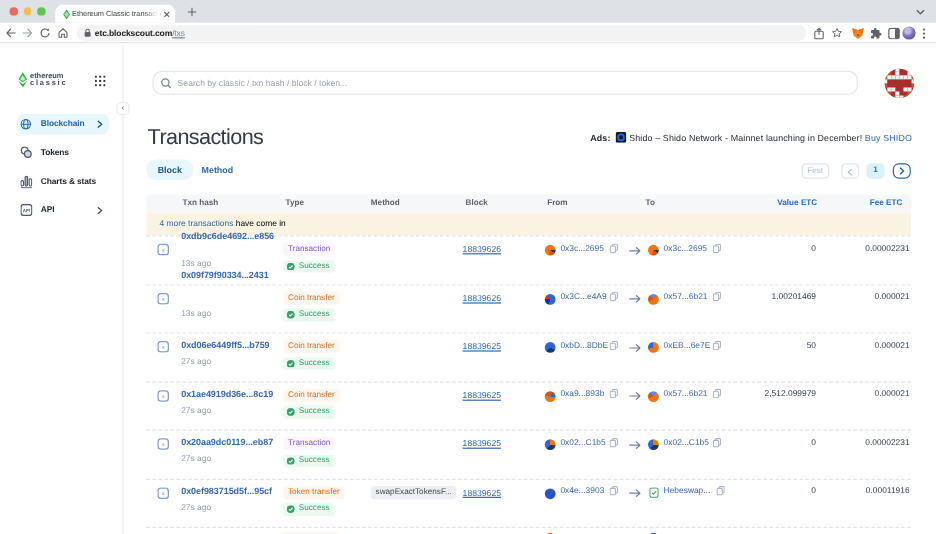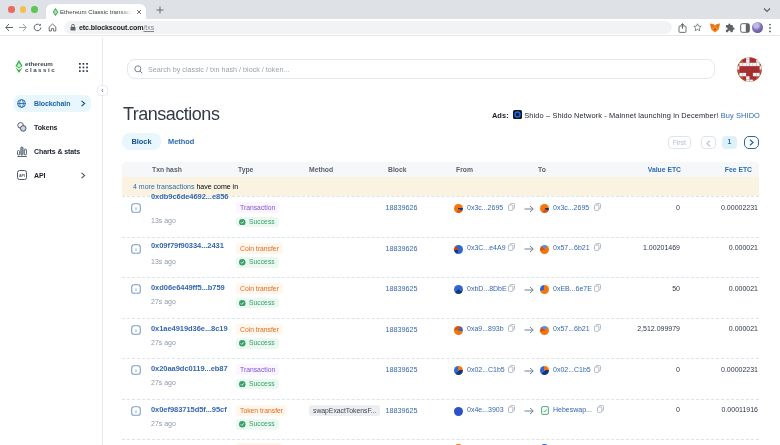--- a/index.html
+++ b/index.html
@@ -34,21 +34,21 @@
 #alert{position:absolute;left:122px;top:176.5px;width:637px;height:19px;background:#faf3e2;font-size:7px;line-height:19px;}
 .rowsep{position:absolute;left:122px;width:637px;border-top:1px dashed #dde3ec;height:0;}
 .hash{position:absolute;font-size:7.5px;font-weight:700;color:#3567b1;white-space:nowrap;letter-spacing:-0.05px;}
 .ago{position:absolute;font-size:7px;color:#8f99a8;}
 .badge{position:absolute;height:11px;border-radius:3px;font-size:6.8px;line-height:11px;padding:0 4px;white-space:nowrap;}
 .b-purple{background:#faf5ff;color:#805ad5;}
 .b-orange{background:#fff7ed;color:#dd6b20;}
 .b-gray{background:#eceef2;color:#3f4654;}
 .succ{position:absolute;height:10.5px;border-radius:3px;background:#ecf9f1;color:#38a169;font-size:6.8px;line-height:10.5px;padding:0 4px 0 13px;}
 .succ svg{position:absolute;left:3px;top:2px;}
-.blk{position:absolute;font-size:7.2px;color:#3567b1;}
+.blk{position:absolute;font-size:7.2px;color:#3567b1;text-decoration:underline;}
 .addr{position:absolute;font-size:7px;color:#3567b1;white-space:nowrap;}
 .num{position:absolute;font-size:7px;color:#2d3748;text-align:right;white-space:nowrap;}
 .ident{position:absolute;width:9px;height:9px;border-radius:50%;}
 .cpy{position:absolute;width:7px;height:8px;}
 .cpy svg,.txico svg,div.abs>svg{display:block;}
 .txico{position:absolute;width:10px;height:10px;}
 </style>
 </head>
 <body>
 
@@ -301,21 +301,21 @@
     </div>
     <div class="num" style="left:580px;top:203.5px;width:100px;">0</div>
     <div class="num" style="left:658px;top:203.5px;width:100px;">0.00002231</div>
     <div class="rowsep" style="top:236.5px"></div>
     <div class="txico" style="left:131px;top:243.5px">
       <svg width="10" height="10" viewBox="0 0 10 10">
         <rect x="0.7" y="0.7" width="8.6" height="8.6" rx="2.4" stroke="#7f9fc7" stroke-width="1.1" fill="none"></rect>
         <rect x="4.1" y="4.3" width="1.8" height="2.6" rx="0.6" fill="#b9cce4"></rect>
       </svg>
     </div>
-    <div class="hash" style="left:151px;top:241px">0x09f79f90334...2431</div>
+    <div class="hash" style="left:151px;top:225px">0x09f79f90334...2431</div>
     <div class="ago" style="left:151px;top:257.5px">13s ago</div>
     <div class="badge b-orange" style="left:236px;top:242.5px">Coin transfer</div>
     <div class="succ" style="left:236px;top:257px"><svg width="6.5" height="6.5" viewBox="0 0 10 10">
         <circle cx="5" cy="5" r="5" fill="#38a169"></circle>
         <path d="M2.7 5.2L4.3 6.8L7.4 3.5" stroke="#fff" stroke-width="1.3" fill="none"></path>
       </svg>Success</div>
     <div class="blk" style="left:385.5px;top:243.8px">18839626</div>
     <div class="ident" style="left:454px;top:244.5px;background:conic-gradient(from 0deg,#2f66d0 0 55%,#15357c 55% 75%,#d43b0a 75% 88%,#2f66d0 88% 100%);"></div>
     <div class="addr" style="left:467px;top:244px">0x3C...e4A9</div>
     <div class="cpy" style="left:508px;top:243px">

